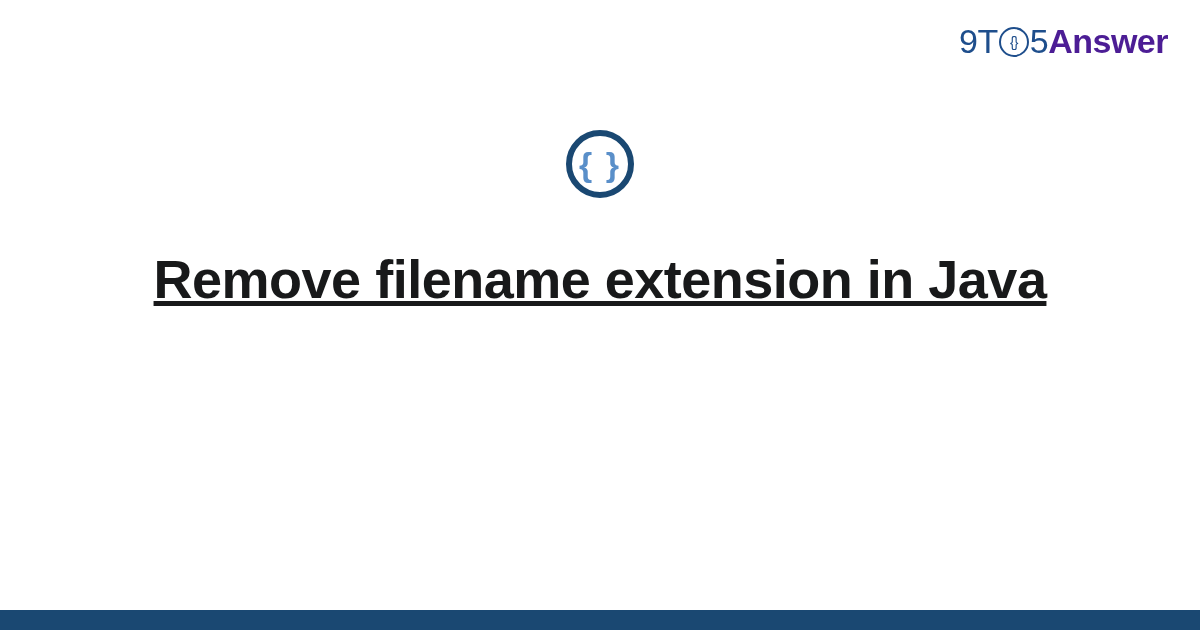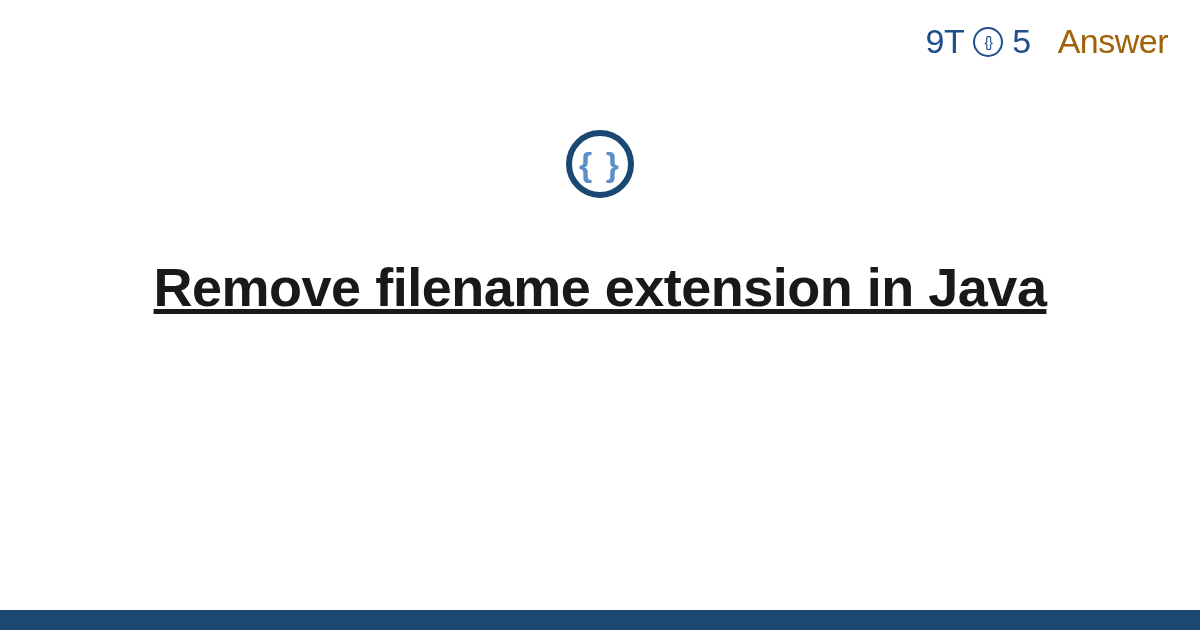--- a/index.html
+++ b/index.html
@@ -1,19 +1,18 @@
 <!DOCTYPE html>
 <html><head>
   <meta charset="utf-8">
   <style>
     * {
       margin: 0;
       padding: 0;
       box-sizing: border-box;
-      gap: 8px;
     }
     body {
       width: 1200px;
       height: 630px;
       background: #ffffff;
       font-family: Arial, Helvetica, sans-serif;
       position: relative;
       overflow: hidden;
     }
     .logo {
@@ -46,23 +45,22 @@
       font-size: 14px;
       color: #1e4e8c;
       font-weight: 400;
       letter-spacing: -1px;
     }
     .logo-5 {
       color: #1e4e8c;
       font-weight: 500;
     }
     .logo-answer {
-      color: #a16207;
-      font-weight: 400;
-      margin-left: 19px;
+      color: #4c1d95;
+      font-weight: 700;
     }
     .center-content {
       position: absolute;
       top: 130px;
       left: 50%;
       transform: translateX(-50%);
       display: flex;
       flex-direction: column;
       align-items: center;
       width: 100%;

